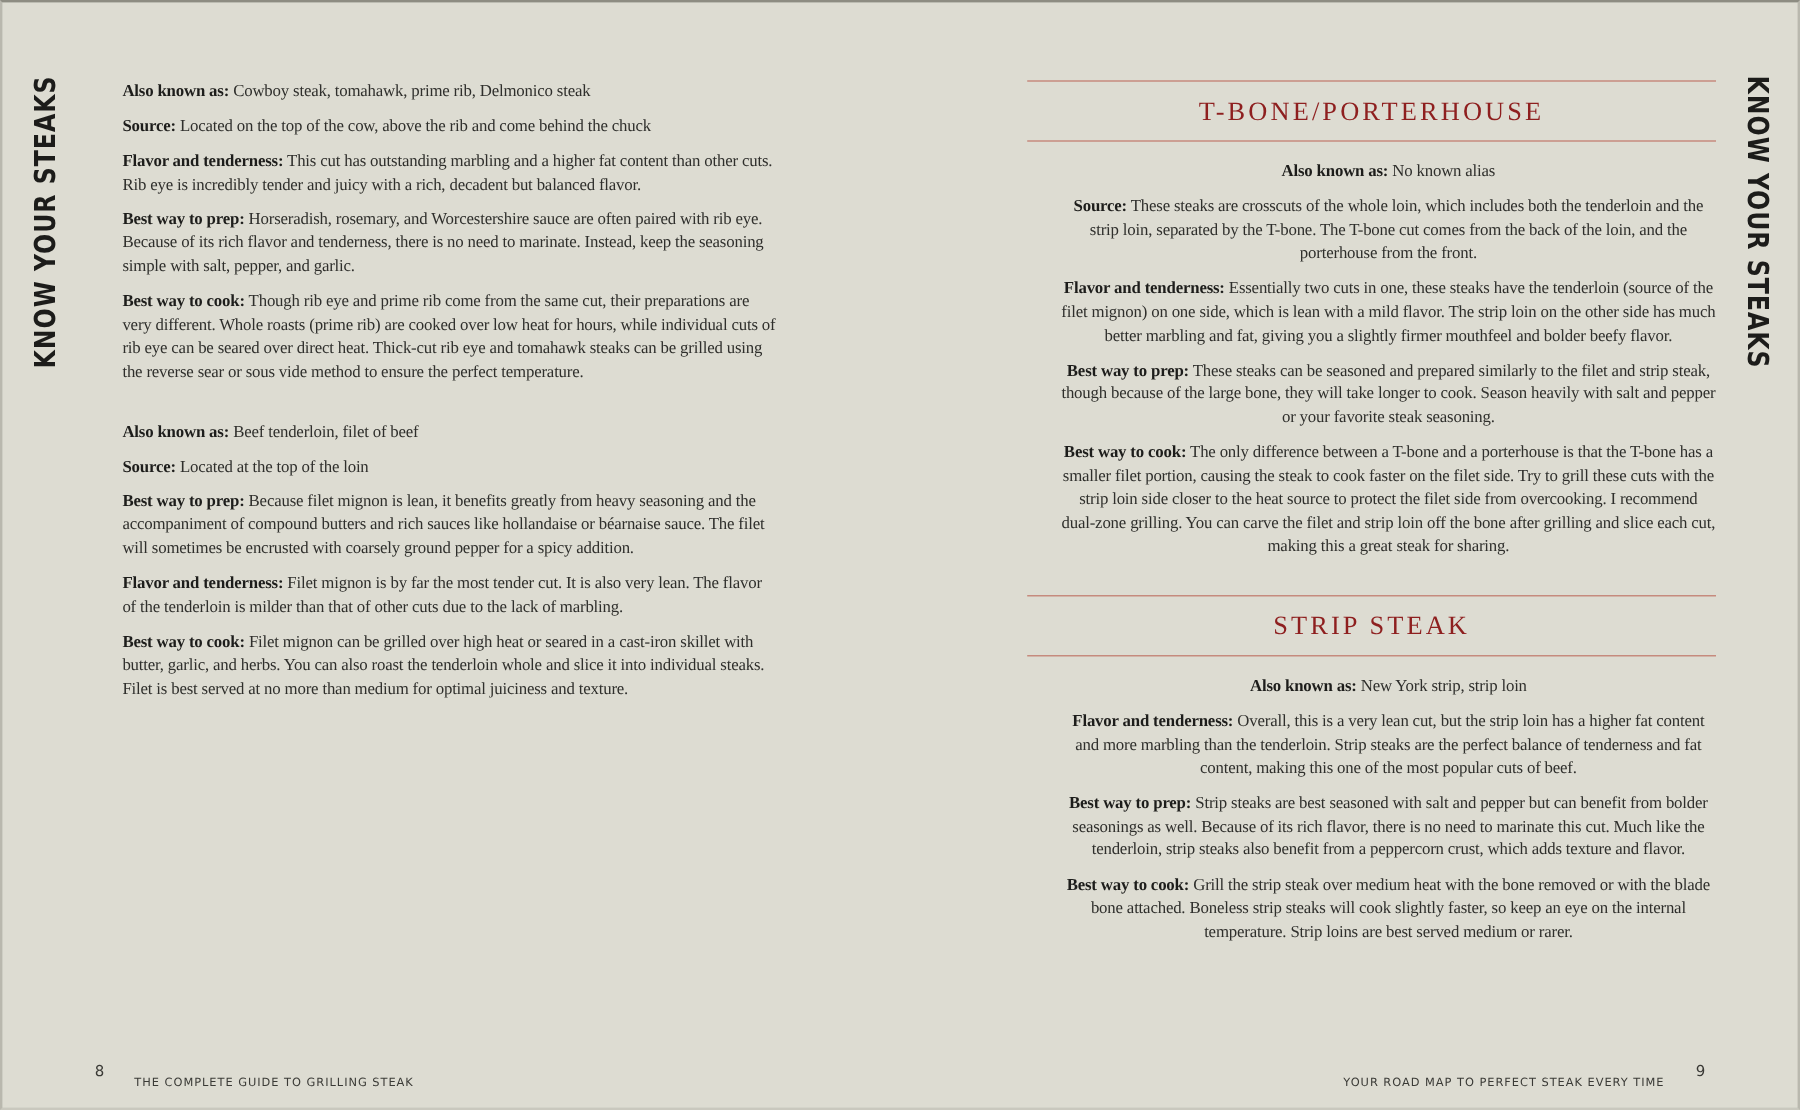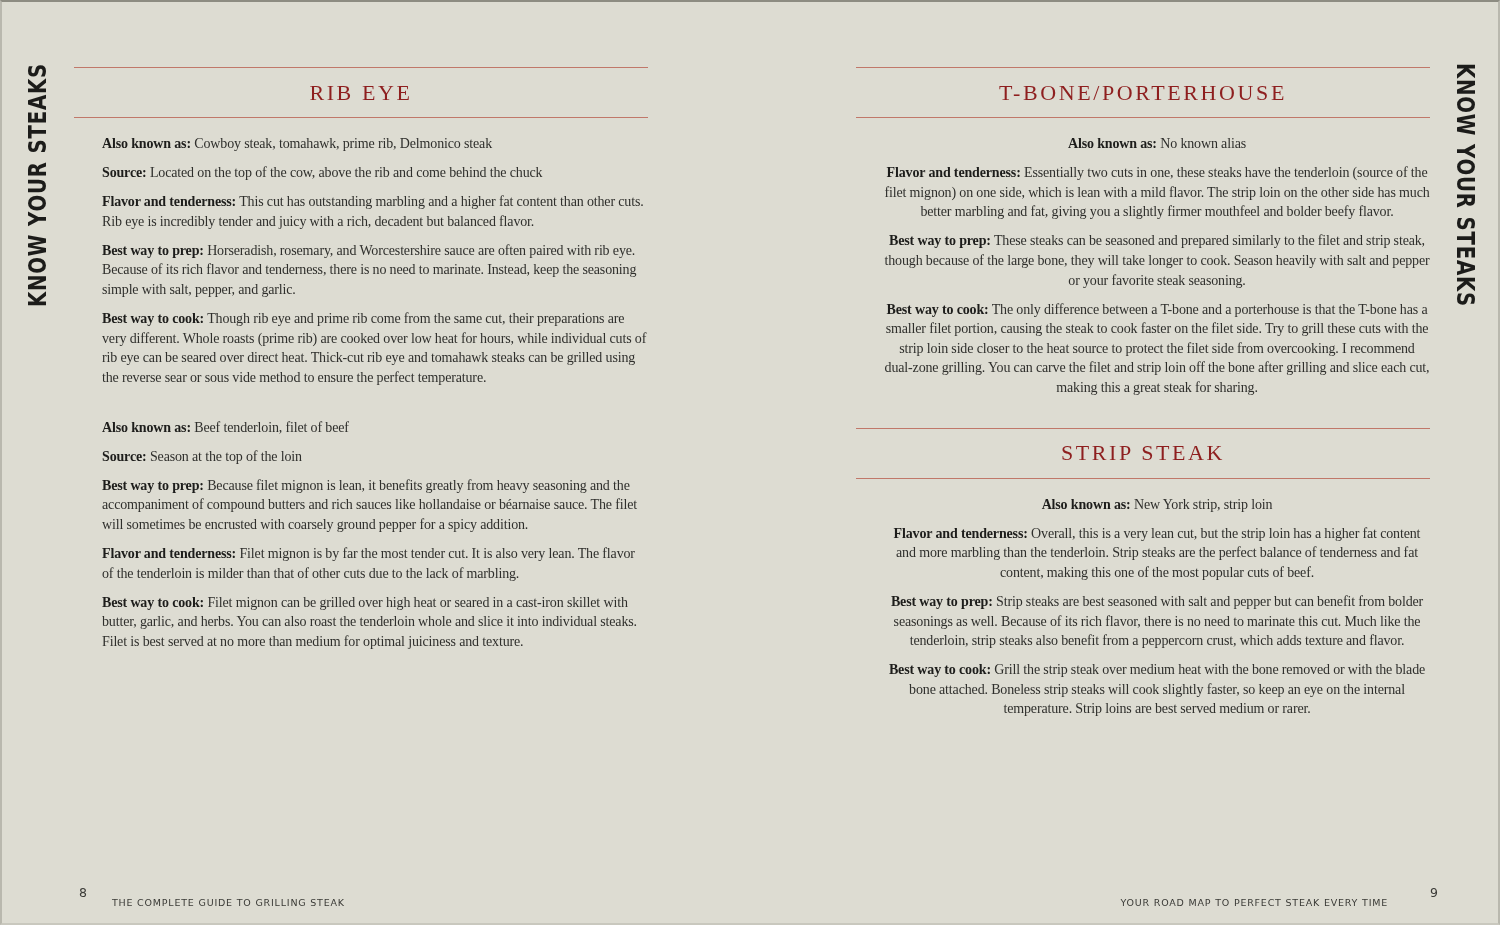--- a/index.html
+++ b/index.html
@@ -70,60 +70,58 @@
   .footer {
     position: absolute; top: 874px;
     font-family: "DejaVu Sans", sans-serif;
     color: #3a3a36;
     display: flex; align-items: center;
   }
   .footer .pnum { font-size: 12.5px; }
   .footer .ftext { font-size: 9.5px; letter-spacing: 0.8px; margin-top: 21px; }
   .footer-left { left: 77px; }
   .footer-left .ftext { margin-left: 25px; }
-  .footer-right { right: 60px; gap: 16px; }
+  .footer-right { right: 77px; }
   .footer-right .ftext { margin-right: 26px; }
 </style>
 </head>
 <body>
 
 <div class="spread">
 
   <div class="side-title side-left">KNOW YOUR STEAKS</div>
   <div class="side-title side-right">KNOW YOUR STEAKS</div>
 
   <div class="column col-left">
 
     <div class="section">
-      <div class="heading-band">
-        <h2 class="heading">RIB EYE</h2>
-      </div>
       <p class="para"><span class="lbl">Also known as:</span> <span>Cowboy steak, tomahawk, prime rib, Delmonico steak</span></p>
       <p class="para"><span class="lbl">Source:</span> <span>Located on the top of the cow, above the rib and come behind the chuck</span></p>
       <p class="para"><span class="lbl">Flavor and tenderness:</span> <span>This cut has outstanding marbling and a higher fat content than other cuts. Rib eye is incredibly tender and juicy with a rich, decadent but balanced flavor.</span></p>
       <p class="para"><span class="lbl">Best way to prep:</span> <span>Horseradish, rosemary, and Worcestershire sauce are often paired with rib eye. Because of its rich flavor and tenderness, there is no need to marinate. Instead, keep the seasoning simple with salt, pepper, and garlic.</span></p>
       <p class="para"><span class="lbl">Best way to cook:</span> <span>Though rib eye and prime rib come from the same cut, their preparations are very different. Whole roasts (prime rib) are cooked over low heat for hours, while individual cuts of rib eye can be seared over direct heat. Thick-cut rib eye and tomahawk steaks can be grilled using the reverse sear or sous vide method to ensure the perfect temperature.</span></p>
     </div>
 
     <div class="section">
       <p class="para"><span class="lbl">Also known as:</span> <span>Beef tenderloin, filet of beef</span></p>
-      <p class="para"><span class="lbl">Source:</span> <span>Season at the top of the loin</span></p>
+      <p class="para"><span class="lbl">Source:</span> <span>Located at the top of the loin</span></p>
       <p class="para"><span class="lbl">Best way to prep:</span> <span>Because filet mignon is lean, it benefits greatly from heavy seasoning and the accompaniment of compound butters and rich sauces like hollandaise or béarnaise sauce. The filet will sometimes be encrusted with coarsely ground pepper for a spicy addition.</span></p>
       <p class="para"><span class="lbl">Flavor and tenderness:</span> <span>Filet mignon is by far the most tender cut. It is also very lean. The flavor of the tenderloin is milder than that of other cuts due to the lack of marbling.</span></p>
       <p class="para"><span class="lbl">Best way to cook:</span> <span>Filet mignon can be grilled over high heat or seared in a cast-iron skillet with butter, garlic, and herbs. You can also roast the tenderloin whole and slice it into individu­al steaks. Filet is best served at no more than medium for optimal juiciness and texture.</span></p>
     </div>
   </div>
 
   <div class="column col-right">
 
     <div class="section">
       <div class="heading-band">
         <h2 class="heading">T-BONE/PORTERHOUSE</h2>
       </div>
       <p class="para"><span class="lbl">Also known as:</span> <span>No known alias</span></p>
+      <p class="para"><span class="lbl">Source:</span> <span>These steaks are crosscuts of the whole loin, which includes both the tenderloin and the strip loin, separated by the T-bone. The T-bone cut comes from the back of the loin, and the porterhouse from the front.</span></p>
       <p class="para"><span class="lbl">Flavor and tenderness:</span> <span>Essentially two cuts in one, these steaks have the tenderloin (source of the filet mignon) on one side, which is lean with a mild flavor. The strip loin on the other side has much better marbling and fat, giving you a slightly firmer mouthfeel and bolder beefy flavor.</span></p>
       <p class="para"><span class="lbl">Best way to prep:</span> <span>These steaks can be seasoned and prepared similarly to the filet and strip steak, though because of the large bone, they will take longer to cook. Season heavily with salt and pepper or your favorite steak seasoning.</span></p>
       <p class="para"><span class="lbl">Best way to cook:</span> <span>The only difference between a T-bone and a porterhouse is that the T-bone has a smaller filet portion, causing the steak to cook faster on the filet side. Try to grill these cuts with the strip loin side closer to the heat source to protect the filet side from overcooking. I recommend dual-zone grilling. You can carve the filet and strip loin off the bone after grilling and slice each cut, making this a great steak for sharing.</span></p>
     </div>
 
     <div class="section">
       <div class="heading-band">
         <h2 class="heading">STRIP STEAK</h2>
       </div>
       <p class="para"><span class="lbl">Also known as:</span> <span>New York strip, strip loin</span></p>

